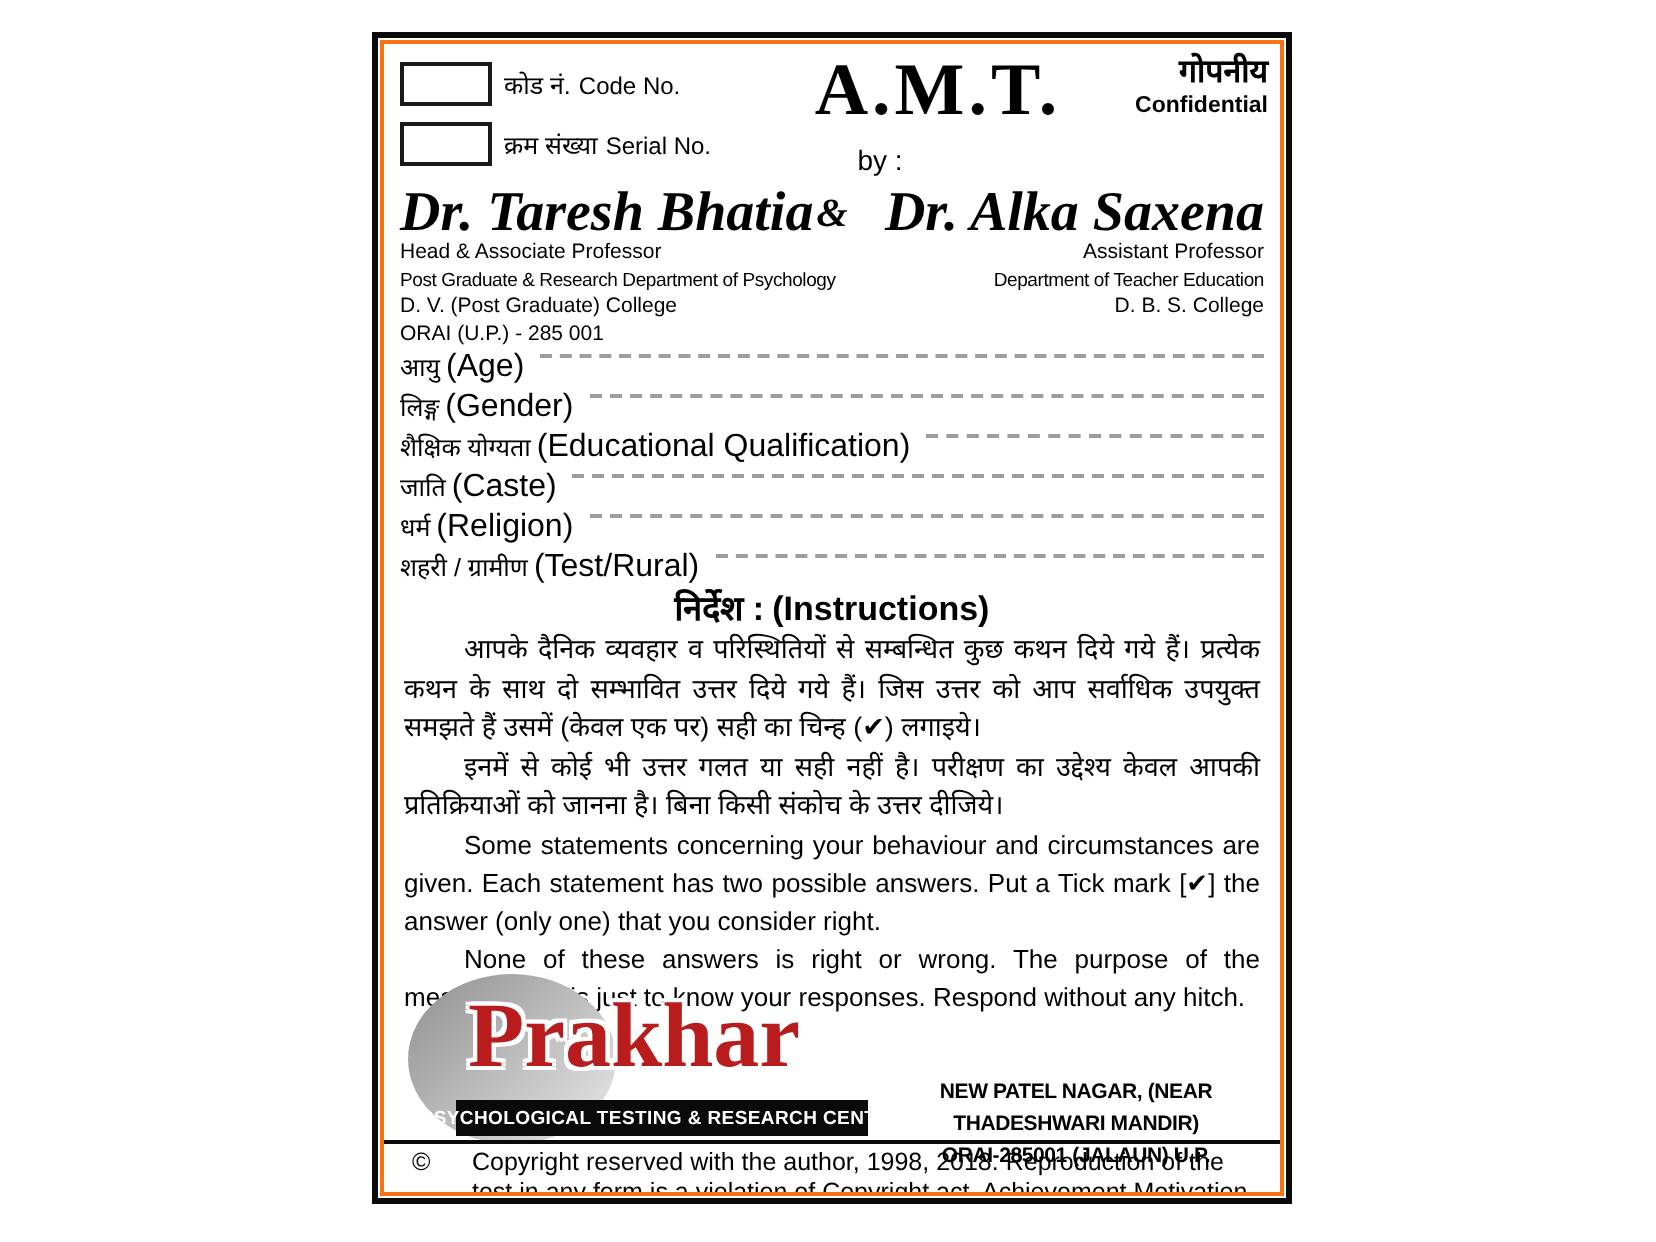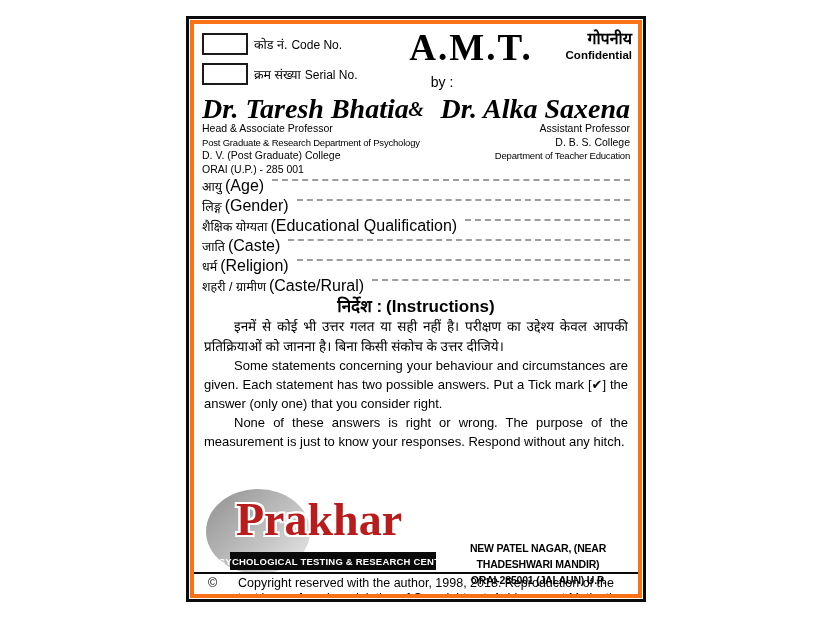--- a/index.html
+++ b/index.html
@@ -2,21 +2,21 @@
 <html><head>
 <meta charset="utf-8">
 <style>
   * { margin:0; padding:0; box-sizing:border-box; }
   html,body { width:828px; height:621px; background:#ffffff; overflow:hidden;
               font-family:"Liberation Sans", sans-serif; color:#000; }
   .page { position:relative; width:828px; height:621px; background:#fff; }
 
   .doc { position:absolute; left:186px; top:16px; width:460px; height:586px;
          border:3px solid #0a0a0a; background:#fff; }
-  .doc-inner { position:absolute; inset:1px; border:4px solid #f97316; overflow:hidden; }
+  .doc-inner { position:absolute; inset:1px; border:2px solid #f97316; overflow:hidden; }
 
   
   .codebox { position:absolute; width:46px; height:22px; border:2px solid #1a1a1a; background:#fff; }
   .codebox.b1 { left:8px; top:9px; }
   .codebox.b2 { left:8px; top:39px; }
   .codelabel { position:absolute; left:60px; font-size:12px; white-space:nowrap; }
   .codelabel.l1 { top:12px; }
   .codelabel.l2 { top:42px; }
   .codelabel .hi { font-size:12.5px; }
   .codelabel .en { margin-left:4px; }
@@ -106,22 +106,22 @@
           <div class="author-name">Dr. Taresh Bhatia</div>
           <div class="author-line">Head &amp; Associate Professor</div>
           <div class="author-line condensed">Post Graduate &amp; Research Department of Psychology</div>
           <div class="author-line">D. V. (Post Graduate) College</div>
           <div class="author-line">ORAI (U.P.) - 285 001</div>
         </div>
         <div class="ampersand">&amp;</div>
         <div class="author right">
           <div class="author-name">Dr. Alka Saxena</div>
           <div class="author-line">Assistant Professor</div>
+          <div class="author-line condensed">Department of Teacher Education</div>
           <div class="author-line">D. B. S. College</div>
-          <div class="author-line condensed">Department of Teacher Education</div>
         </div>
       </div>
 
       <div class="fields">
         <div class="field-row">
           <span class="field-label"><span>आयु</span><span class="en">(Age)</span></span>
           <span class="field-line"></span>
         </div>
         <div class="field-row">
           <span class="field-label"><span>लिङ्ग</span><span class="en">(Gender)</span></span>
@@ -133,30 +133,31 @@
         </div>
         <div class="field-row">
           <span class="field-label"><span>जाति</span><span class="en">(Caste)</span></span>
           <span class="field-line"></span>
         </div>
         <div class="field-row">
           <span class="field-label"><span>धर्म</span><span class="en">(Religion)</span></span>
           <span class="field-line"></span>
         </div>
         <div class="field-row">
-          <span class="field-label"><span>शहरी / ग्रामीण</span><span class="en">(Caste/Rural)</span></span>
+          <span class="field-label"><span>शहरी / ग्रामीण</span><span class="en">(Test/Rural)</span></span>
           <span class="field-line"></span>
         </div>
       </div>
 
       <div class="inst-heading">
         <span>निर्देश :</span><span class="en">(Instructions)</span>
       </div>
 
       <div class="paras">
+        <p class="hi">आपके दैनिक व्यवहार व परिस्थितियों से सम्बन्धित कुछ कथन दिये गये हैं। प्रत्येक कथन के साथ दो सम्भावित उत्तर दिये गये हैं। जिस उत्तर को आप सर्वाधिक उपयुक्त समझते हैं उसमें (केवल एक पर) सही का चिन्ह (✔) लगाइये।</p>
         <p class="hi">इनमें से कोई भी उत्तर गलत या सही नहीं है। परीक्षण का उद्देश्य केवल आपकी प्रतिक्रियाओं को जानना है। बिना किसी संकोच के उत्तर दीजिये।</p>
         <p class="en">Some statements concerning your behaviour and circumstances are given. Each statement has two possible answers. Put a Tick mark [✔] the answer (only one) that you consider right.</p>
         <p class="en">None of these answers is right or wrong. The purpose of the measurement is just to know your responses. Respond without any hitch.</p>
       </div>
 
       <div class="publisher">
         <div class="logo-circle"></div>
         <div class="logo-text">Prakhar</div>
         <div class="logo-banner">PSYCHOLOGICAL TESTING &amp; RESEARCH CENTRE</div>
         <div class="pub-address">

